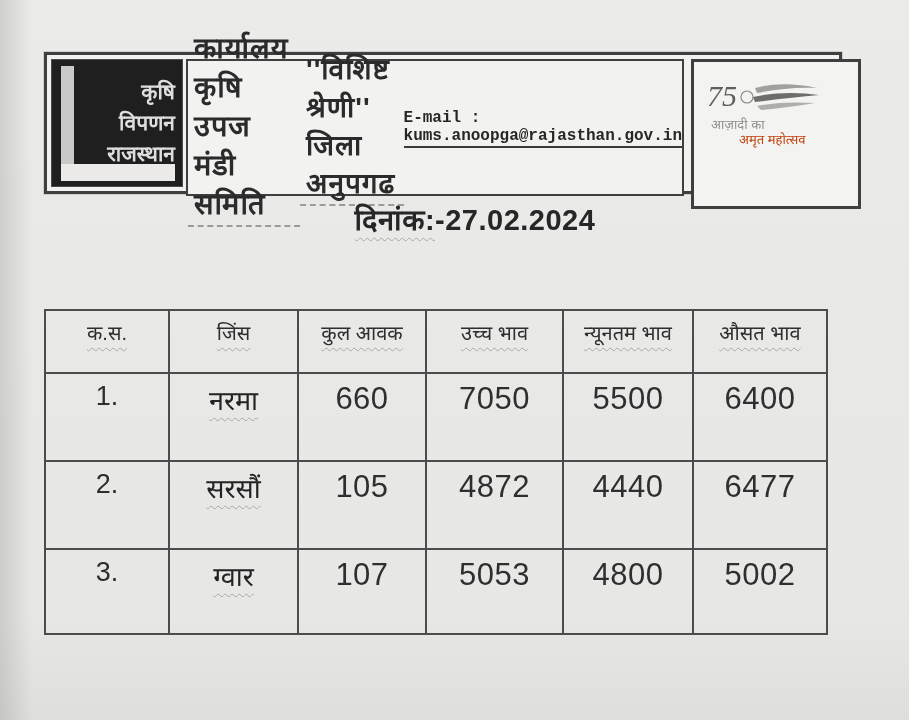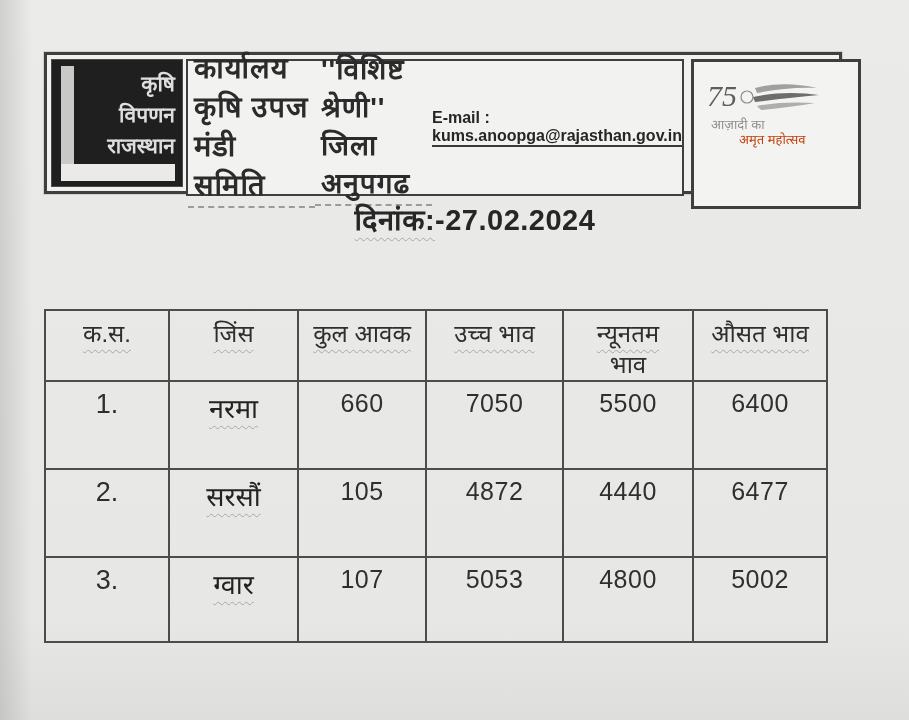--- a/index.html
+++ b/index.html
@@ -21,34 +21,34 @@
     border:3px solid #3f3f3f;background:#f1f1ef;
     box-shadow:0 0 0 1px #cfcfcd;
   }
   .logo-left{
     position:absolute;left:4px;top:4px;width:130px;height:126px;
     background:#1f1f1f;border:1px solid #4a4a4a;overflow:hidden;
   }
   .logo-left .bar-v{position:absolute;left:9px;top:6px;width:13px;height:100px;background:#c9c9c7;}
   .logo-left .bar-h{position:absolute;left:9px;bottom:5px;right:7px;height:17px;background:#eceae8;}
   .logo-left .lines{
-    position:absolute;right:7px;top:8px;text-align:right;
+    position:absolute;right:7px;top:16px;text-align:right;
     color:#dedede;font-size:21px;font-weight:600;line-height:31px;
   }
   .center-box{
     position:absolute;left:139px;top:4px;width:494px;height:122px;
     border:2px solid #3f3f3f;background:#f2f2f0;
     display:flex;flex-direction:row;align-items:center;justify-content:space-between;
     padding:5px 0 6px 0;box-sizing:content-box;
   }
   .title-1{font-size:29px;font-weight:700;letter-spacing:1px;
     border-bottom:2px dashed #9b9b99;padding:0 6px 3px 6px;}
   .title-2{font-size:28px;font-weight:700;letter-spacing:1px;
     border-bottom:2px dashed #9b9b99;padding:0 6px 3px 6px;}
-  .email-line{font-family:Liberation Sans, sans-serif;
+  .email-line{font-family:Liberation Mono, monospace;
     font-size:16px;font-weight:700;color:#262626;}
   .email-line .addr{border-bottom:2px solid #3a3a3a;padding-bottom:1px;}
   .logo-right{
     position:absolute;left:644px;top:4px;width:142px;height:122px;
     border:3px solid #3f3f3f;background:#f3f3f1;padding:11px;
   }
   .azadi-caption{font-size:13px;color:#8e8e8c;line-height:15px;margin:-4px 0 0 6px;}
   .azadi-caption .l2{display:block;margin-left:28px;color:#c2410c;}
 
   
@@ -66,26 +66,26 @@
   
   table.rates{
     position:absolute;left:44px;top:309px;
     border-collapse:collapse;table-layout:fixed;
     background:transparent;
   }
   table.rates td,table.rates th{
     border:2px solid #4c4c4c;vertical-align:top;text-align:center;
     padding:7px 14px 0 14px;overflow:hidden;
   }
-  table.rates th{font-size:24px;font-weight:500;color:#2e2e2e;line-height:31px;}
+  table.rates th{font-size:20px;font-weight:500;color:#2e2e2e;line-height:31px;}
   tr.hdr{height:63px;}
   tr.r1{height:88px;} tr.r2{height:88px;} tr.r3{height:85px;}
   .sno{font-size:27px;color:#2e2e2e;}
   .commodity{font-size:27px;color:#232323;font-weight:500;}
-  .num{font-size:25px;color:#2f2f2f;letter-spacing:.5px;}
+  .num{font-size:31px;color:#2f2f2f;letter-spacing:.5px;}
   th.faded{color:#8f8f8d;text-decoration-color:#c4c4c2;}
 </style>
 </head>
 <body>
 
 <div class="canvas">
 
   <div class="letterhead">
 
     <div class="logo-left">

